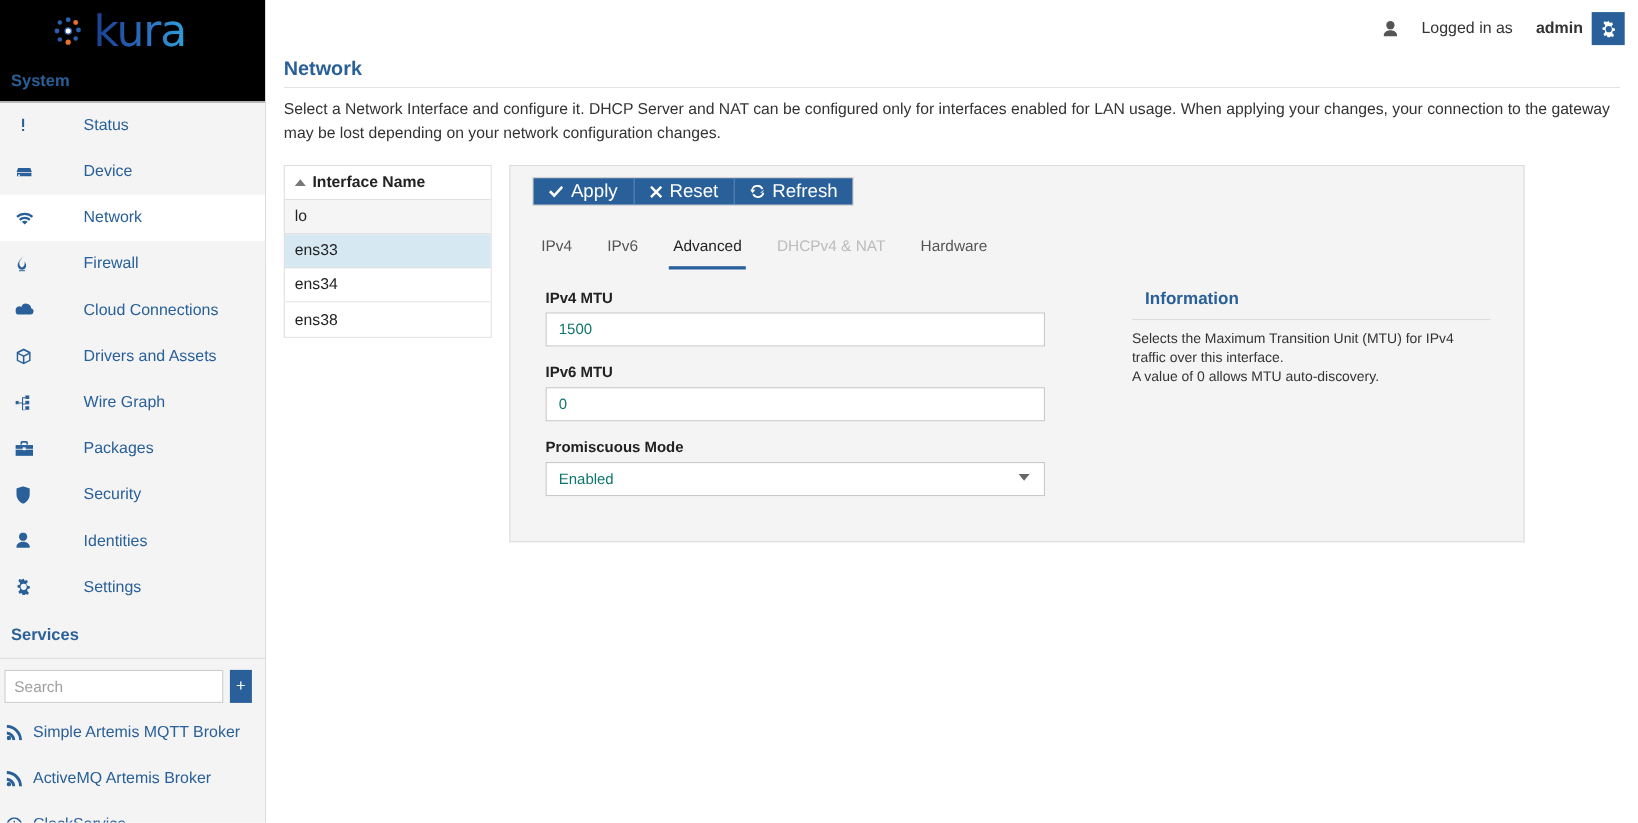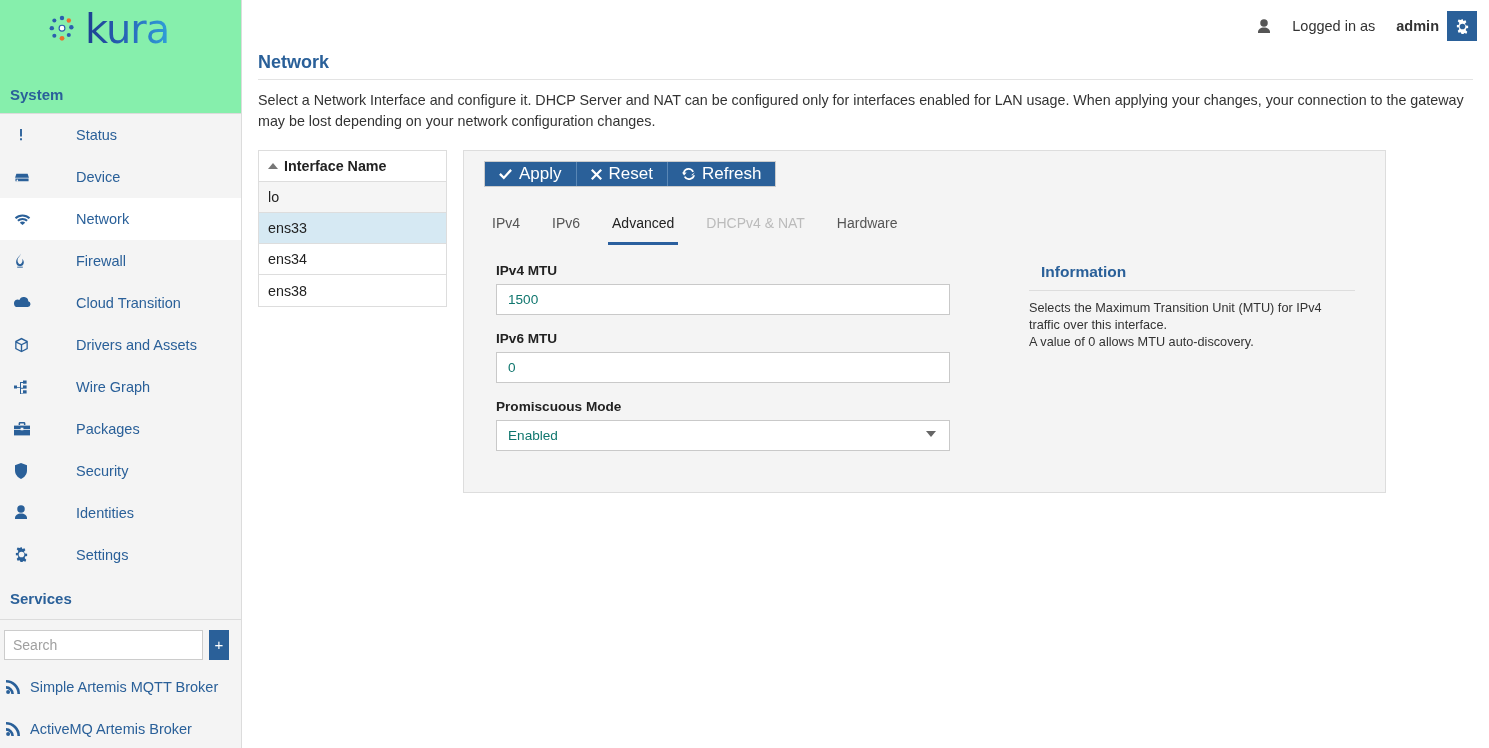--- a/index.html
+++ b/index.html
@@ -17,22 +17,22 @@
   #sidebar {
     width: 242px;
     height: 748px;
     background: #f4f4f4;
     border-right: 1px solid #dcdcdc;
     flex: 0 0 242px;
     position: relative;
     overflow: hidden;
   }
   .brand {
-    height: 114px;
-    background: #86efac;
+    height: 93px;
+    background: #000000;
     border-bottom: 1px solid #dcdcdc;
     position: relative;
   }
   .logo-wrap {
     position: absolute;
     left: 45px; top: 12px;
     display: flex; align-items: center; gap: 6px;
   }
   .logo-mark { width: 34px; height: 34px; }
   .logo-text {
@@ -369,21 +369,21 @@
         </span>
         <span class="nav-label">Firewall</span>
       </div>
 
       <div class="nav-item">
         <span class="nav-ico">
           <svg width="18" height="13" viewBox="0 0 18 13">
               <path d="M14.3 5.3A4.6 4.6 0 005.4 4 3.6 3.6 0 000 7.4 3.6 3.6 0 003.6 11h10.2a2.9 2.9 0 00.5-5.7z"></path>
             </svg>
         </span>
-        <span class="nav-label">Cloud Transition</span>
+        <span class="nav-label">Cloud Connections</span>
       </div>
 
       <div class="nav-item">
         <span class="nav-ico">
           <svg width="15" height="16" viewBox="0 0 15 16">
               <path d="M7.5.8l6.3 3.2v8L7.5 15.2 1.2 12V4zM7.5 2.6L3 4.8l4.5 2.2L12 4.8zM2.5 6v5.3l4.3 2.1V8.1zm10 0L8.2 8.1v5.3l4.3-2.1z"></path>
             </svg>
         </span>
         <span class="nav-label">Drivers and Assets</span>
       </div>

